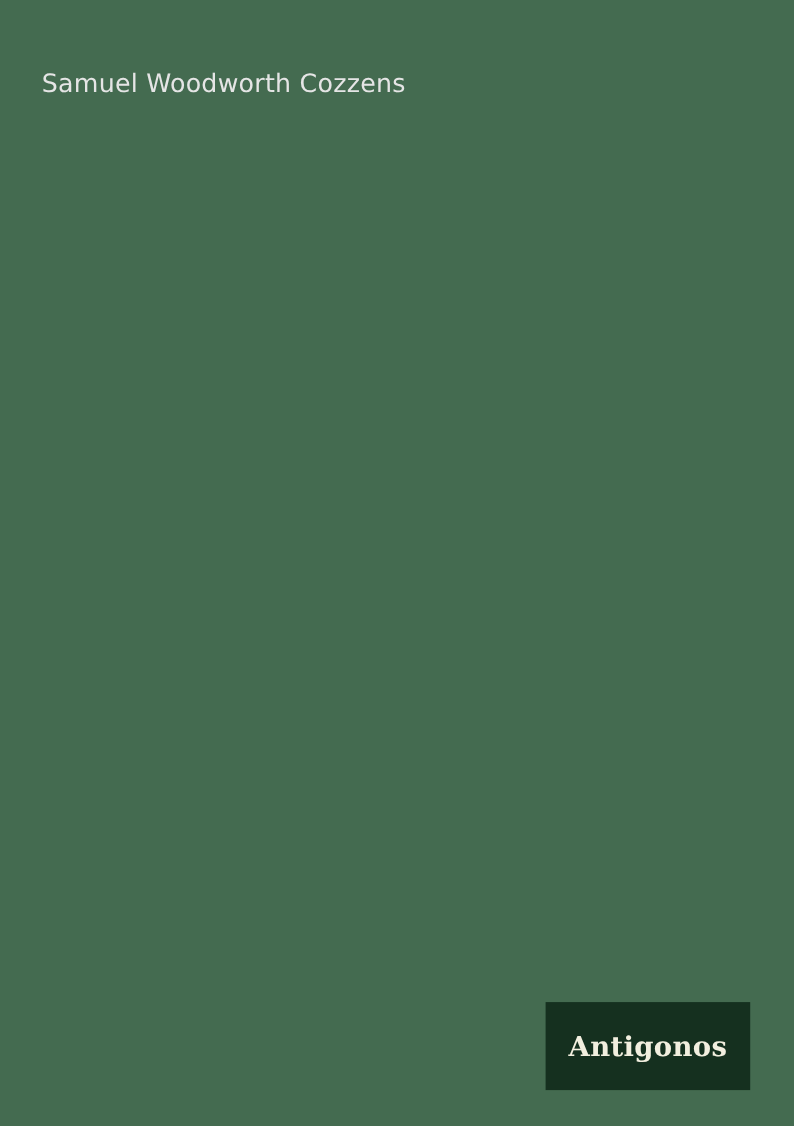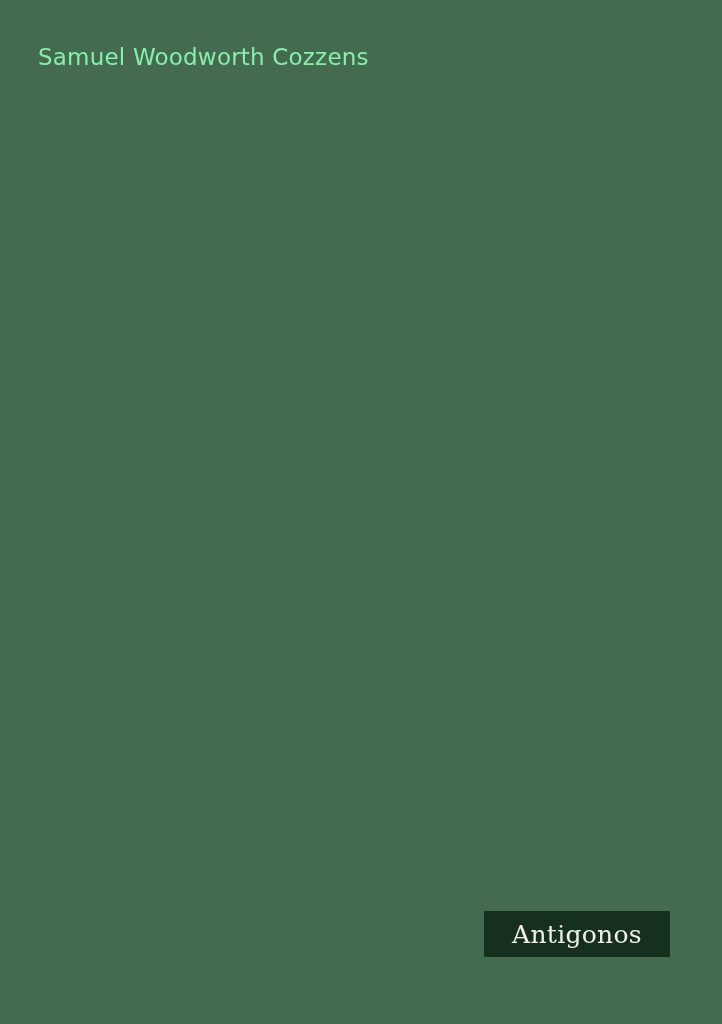--- a/index.html
+++ b/index.html
@@ -16,47 +16,48 @@
   .cover {
     position: relative;
     width: 722px;
     height: 1024px;
     box-sizing: border-box;
     background: #446b50;
   }
   .author {
     position: absolute;
     left: 38px;
-    top: 42px;
+    top: 62px;
     width: 640px;
     font-size: 23px;
     line-height: 30px;
-    color: #86efac;
+    color: #e5e5e5;
     letter-spacing: 0.2px;
   }
   .title {
     position: absolute;
     left: 36px;
     top: 143px;
     width: 630px;
     font-size: 31px;
     line-height: 49px;
     color: #f2efdf;
     letter-spacing: 0.1px;
   }
   .publisher-badge {
     position: absolute;
-    left: 484px;
+    left: 496px;
     top: 911px;
     width: 186px;
-    height: 46px;
+    height: 80px;
     background: #15301f;
     display: flex;
     align-items: center;
     justify-content: center;
+    font-weight: bold;
   }
   .publisher-badge span {
     font-family: "DejaVu Serif", serif;
     font-size: 25px;
     color: #f2efdf;
     letter-spacing: 0.3px;
   }
 </style>
 </head>
 <body>

